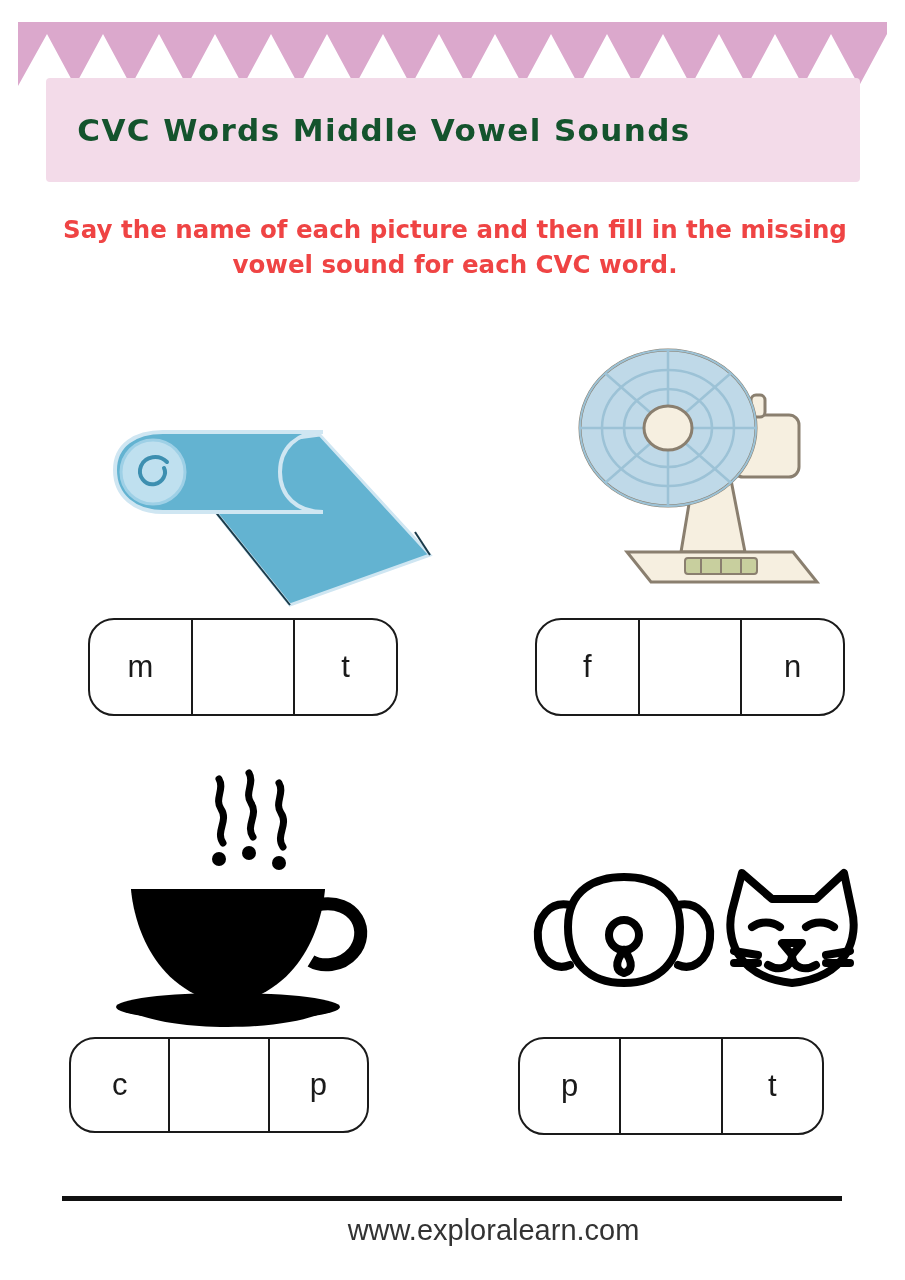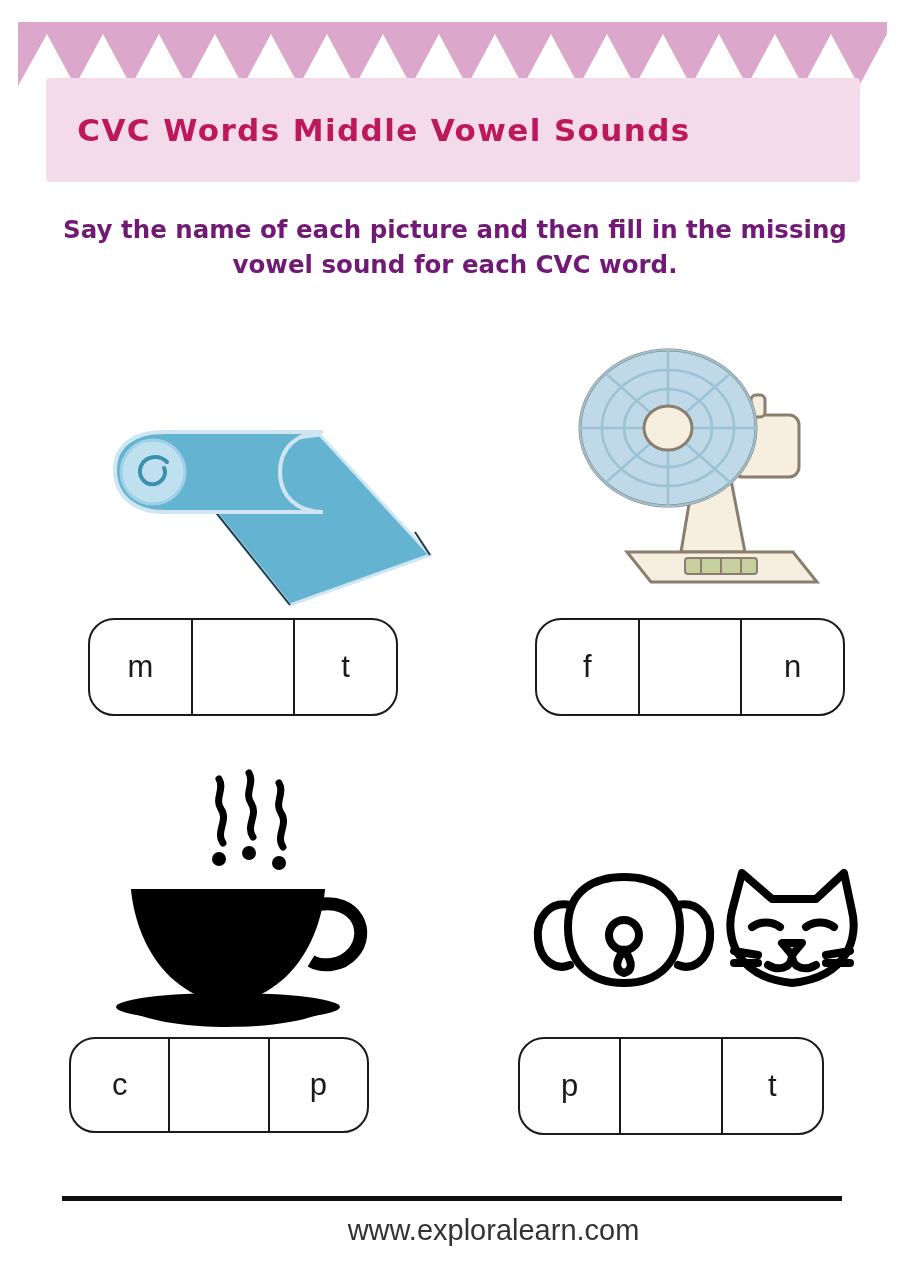--- a/index.html
+++ b/index.html
@@ -43,35 +43,35 @@
   }
   .header-title {
     position: absolute;
     left: 0;
     top: 0;
     width: 676px;
     height: 104px;
     display: flex;
     align-items: center;
     justify-content: center;
-    color: #be185d;
+    color: #14532d;
     font-size: 31px;
     font-weight: bold;
     letter-spacing: 1.4px;
     font-family: "DejaVu Sans", sans-serif;
   }
 
   
   .instructions {
     position: absolute;
     left: 60px;
     top: 212px;
     width: 790px;
     text-align: center;
-    color: #701a75;
+    color: #ef4444;
     font-size: 24.5px;
     font-weight: bold;
     line-height: 1.44;
     font-family: "DejaVu Sans", sans-serif;
   }
 
   
   .item {
     position: absolute;
   }

